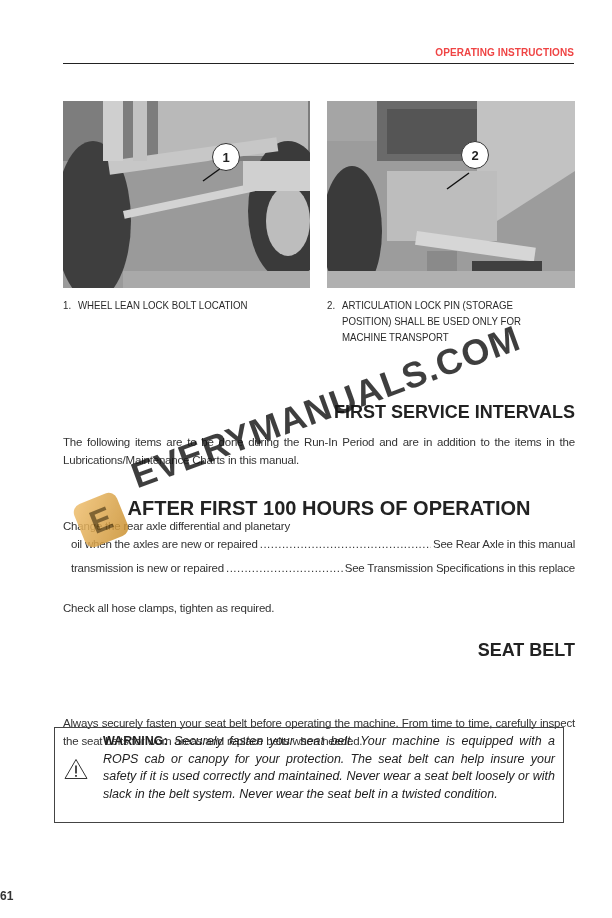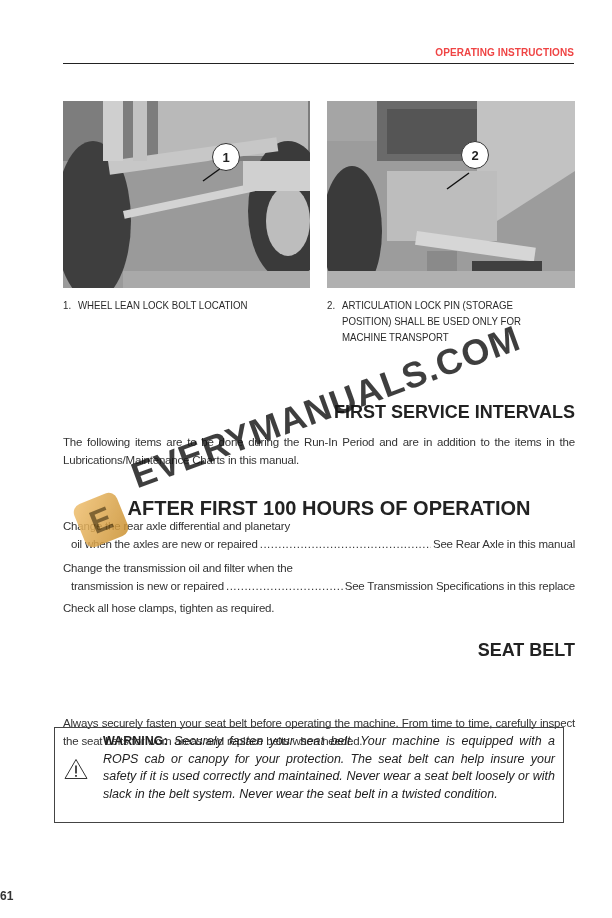--- a/index.html
+++ b/index.html
@@ -144,21 +144,20 @@
 <div class="item" style="top:517px;">
   <div>Change the rear axle differential and planetary</div>
   <div class="row">
     <span>oil when the axles are new or repaired</span>
     <span class="dots"></span>
     <span>See Rear Axle in this manual</span>
   </div>
 </div>
 
 <div class="item" style="top:559px;">
-  <div>Change the transmission oil and filter when the</div>
   <div class="row">
     <span>transmission is new or repaired</span>
     <span class="dots"></span>
     <span>See Transmission Specifications in this replace</span>
   </div>
 </div>
 
 <div class="item" style="top:599px;">
   <div>Check all hose clamps, tighten as required.</div>
 </div>

